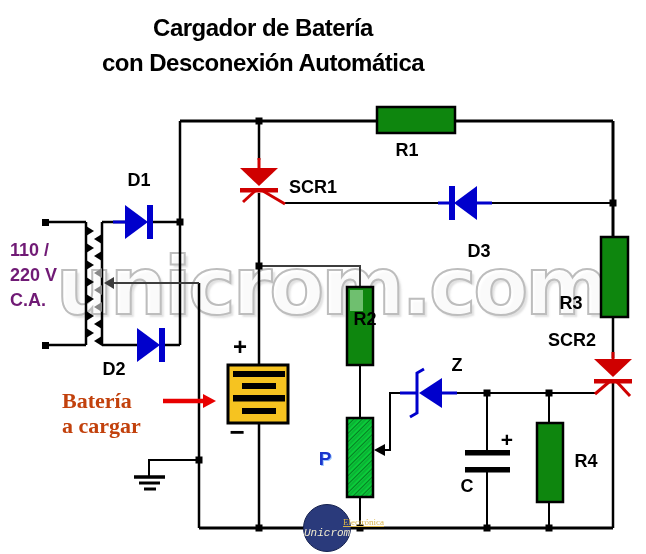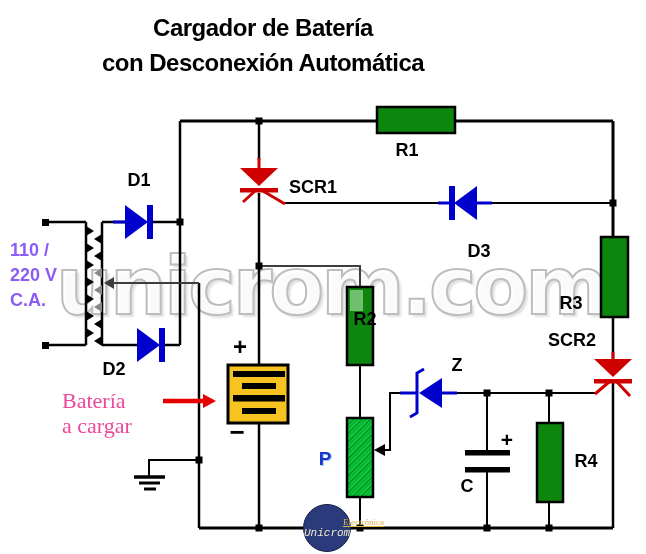--- a/index.html
+++ b/index.html
@@ -2,27 +2,27 @@
 <html><head>
 <meta charset="utf-8">
 <style>
   html,body{margin:0;padding:0;background:#ffffff;}
   #stage{position:relative;width:646px;height:554px;background:#fff;overflow:hidden;
          font-family:"Liberation Sans",sans-serif;}
   .abs{position:absolute;}
   
   .title{left:0;top:10px;width:526px;text-align:center;font-weight:bold;font-size:24px;
          line-height:35px;color:#000;letter-spacing:-0.5px;z-index:6;}
-  .srcLabel{left:10px;top:238px;font-weight:bold;font-size:18px;line-height:25px;color:#8b5cf6;z-index:6;}
+  .srcLabel{left:10px;top:238px;font-weight:bold;font-size:18px;line-height:25px;color:#701a75;z-index:6;}
   .clabel{position:absolute;transform:translateX(-50%);font-weight:bold;font-size:18px;
           color:#000;z-index:6;white-space:nowrap;}
   .plabel{color:#1a35cc;text-shadow:1px 1px 0 #9cc6ff;}
   .plusminus{position:absolute;transform:translateX(-50%);font-weight:bold;color:#000;z-index:6;}
-  .batLabel{left:62px;top:388px;font-family:"Liberation Serif",serif;font-weight:normal;
-            font-size:22px;line-height:25px;color:#ec4899;z-index:6;}
+  .batLabel{left:62px;top:388px;font-family:"Liberation Serif",serif;font-weight:bold;
+            font-size:22px;line-height:25px;color:#c2410c;z-index:6;}
   .watermark{left:56px;top:240px;font-family:"DejaVu Sans",sans-serif;font-weight:bold;
              font-size:80px;letter-spacing:-3px;color:rgba(255,255,255,0.82);
              -webkit-text-stroke:2px #bdbdbd;
              text-shadow:3px 3px 2px rgba(170,170,170,0.35);z-index:1;white-space:nowrap;}
   
   .logo{left:303px;top:504px;width:48px;height:48px;border-radius:50%;background:#2a3a7b;
         border:1px solid #16224f;z-index:5;text-align:center;box-sizing:border-box;}
   .logo .l1{margin-top:12px;font-family:"Liberation Serif",serif;font-size:9px;line-height:10px;
             color:#d9b44a;text-decoration:underline;padding-left:39px;}
   .logo .l2{font-family:Liberation Mono, monospace;font-style:italic;font-size:11px;line-height:13px;

